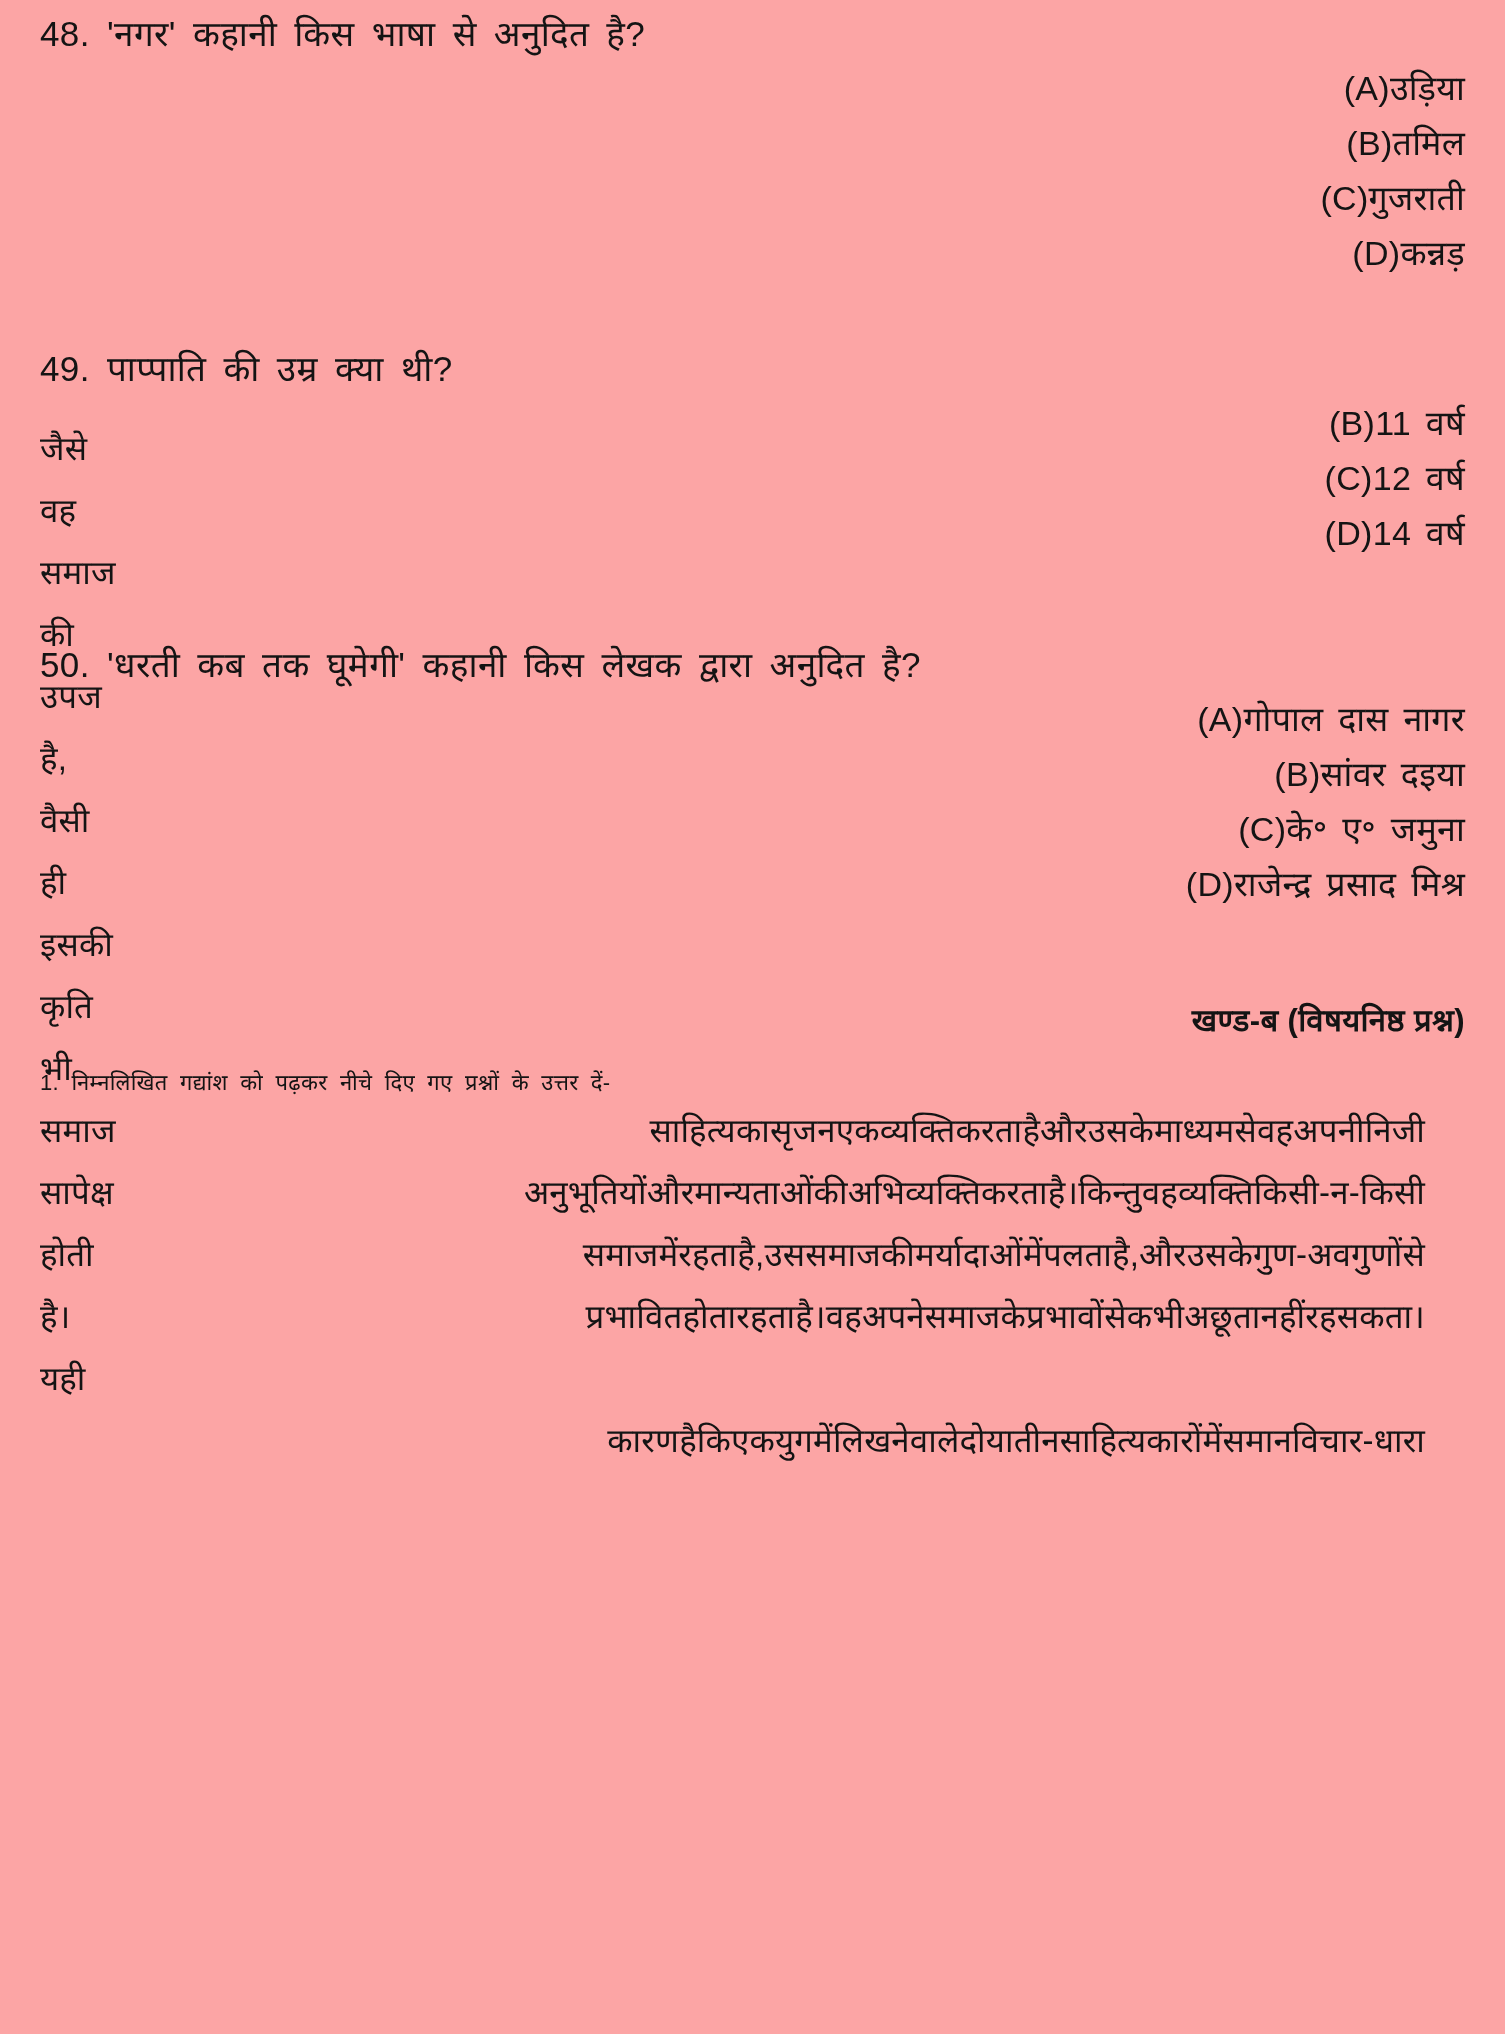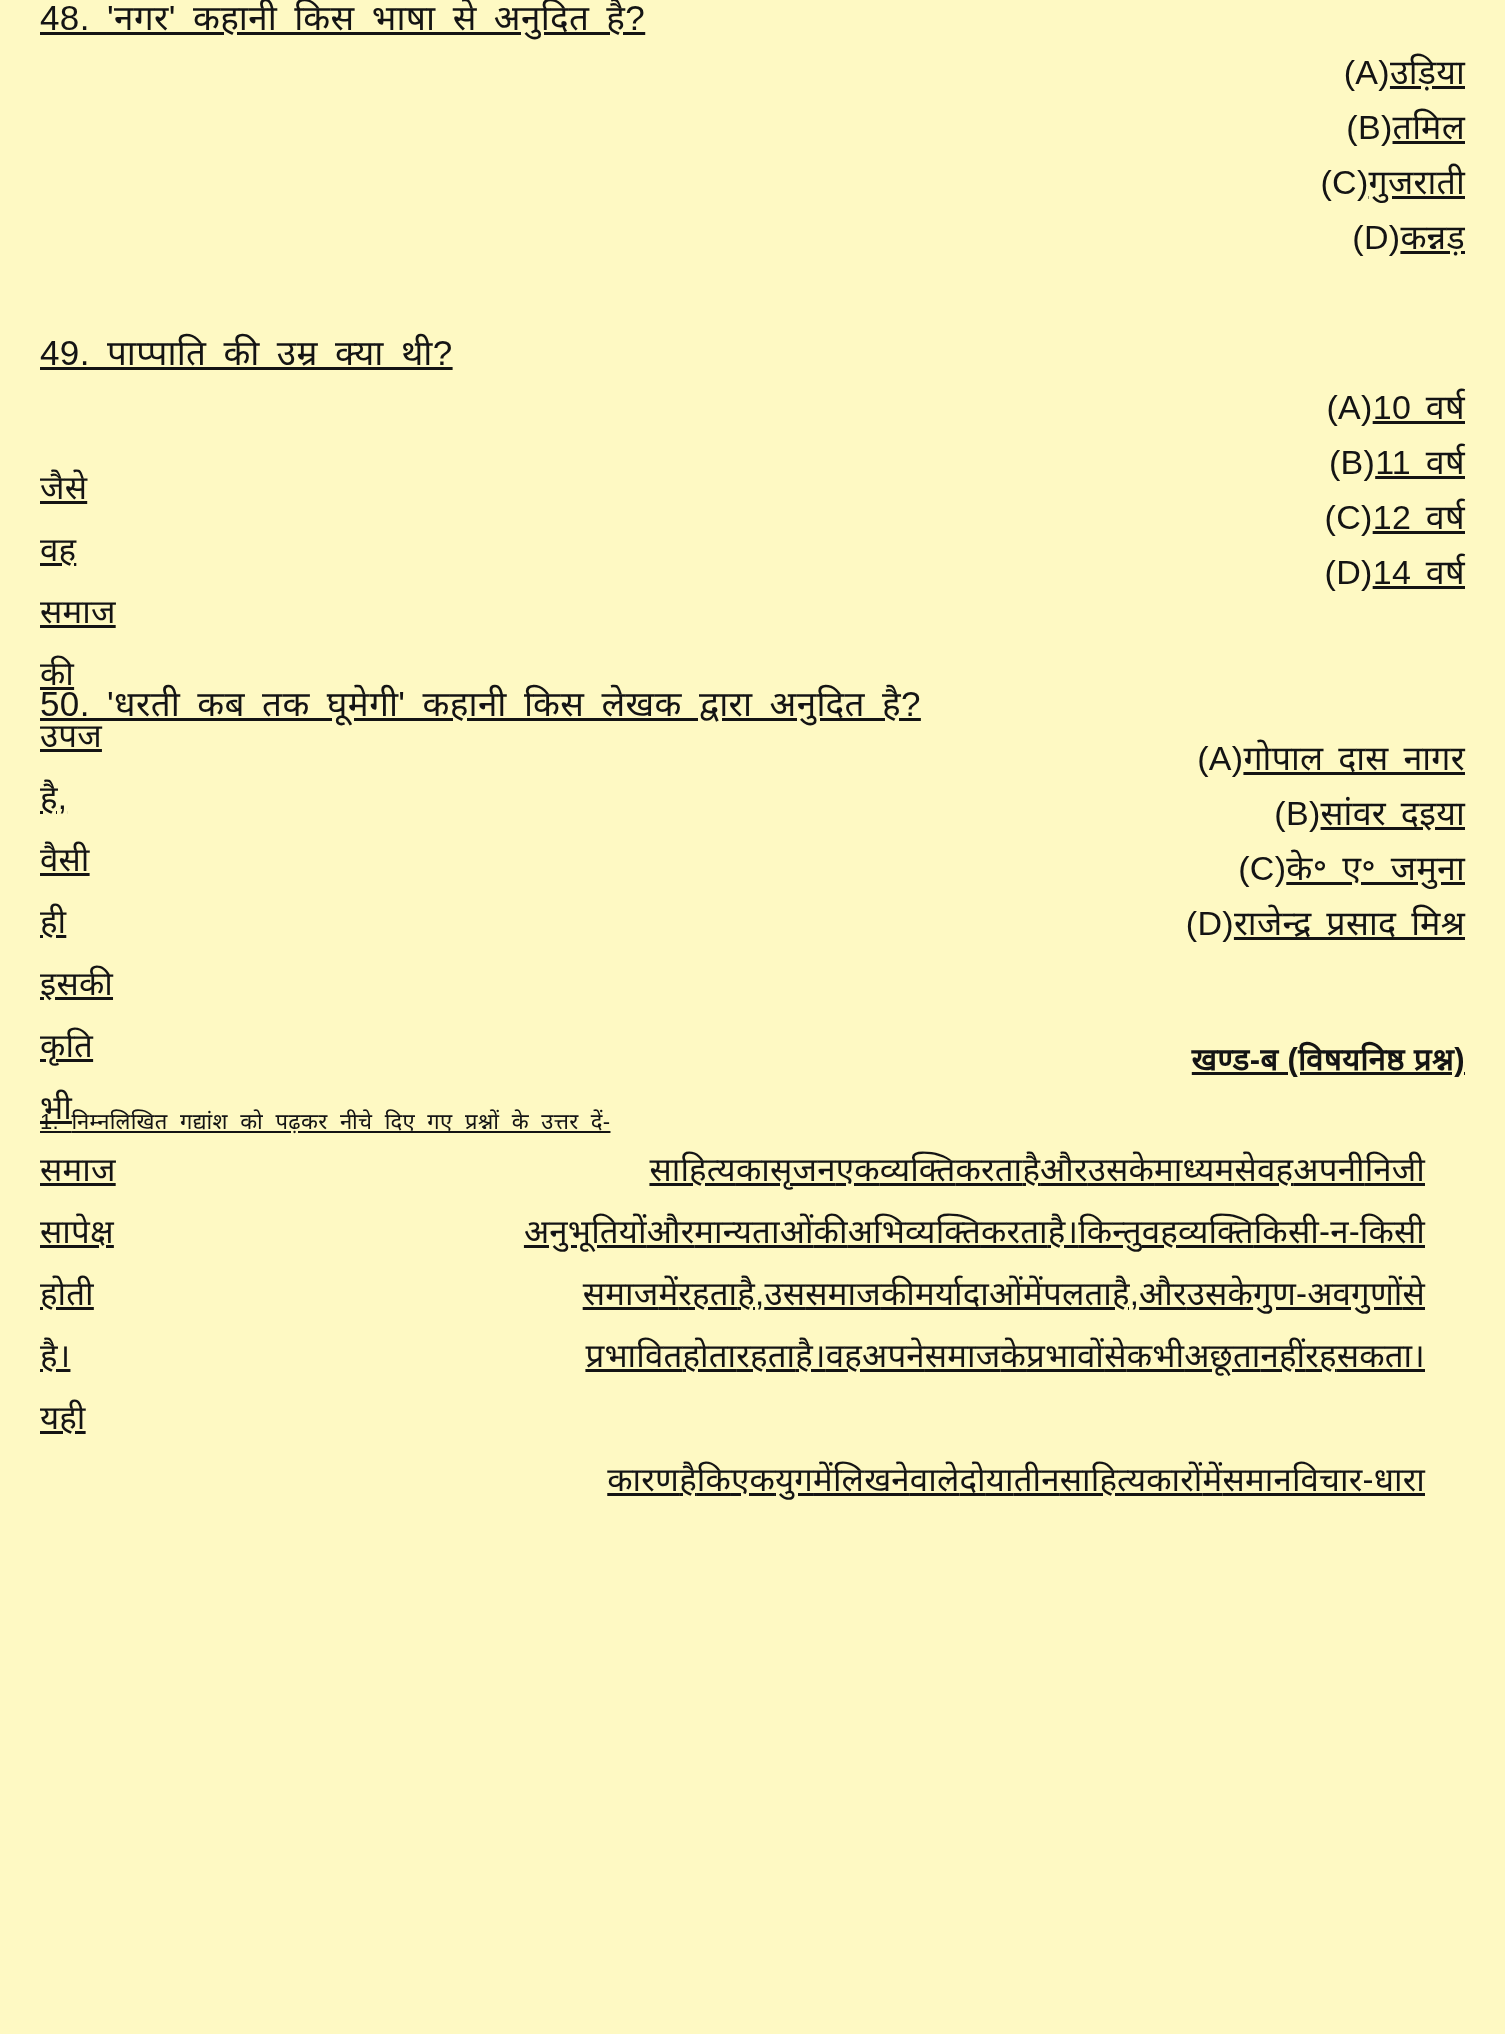--- a/index.html
+++ b/index.html
@@ -13,24 +13,23 @@
     height: 2034px;
     position: relative;
     overflow: hidden;
     font-family: "Liberation Sans", "DejaVu Sans", sans-serif;
     color: #141414;
     -webkit-font-smoothing: antialiased;
   }
   .page {
     position: absolute;
     inset: 0;
-    padding: 0 40px;
+    padding: 16px 40px;
     box-sizing: border-box;
-    background: #fef9c3;
-    text-decoration: underline;
+    background: #fca5a5;
   }
 
   
   .qblock {
     margin: 0;
     padding: 0;
   }
   .qtext {
     font-size: 35px;
     line-height: 1.0;
@@ -121,23 +120,20 @@
       <span class="lab">(D)</span><span>कन्नड़</span>
     </p>
   </div>
 
   <div class="gap-lg"></div>
 
   <div class="qblock">
     <p class="qtext">
       <span class="qnum">49. </span>
       <span>पाप्पाति की उम्र क्या थी?</span>
-    </p>
-    <p class="opt">
-      <span class="lab">(A)</span><span>10 वर्ष</span>
     </p>
     <p class="opt">
       <span class="lab">(B)</span><span>11 वर्ष</span>
     </p>
     <p class="opt">
       <span class="lab">(C)</span><span>12 वर्ष</span>
     </p>
     <p class="opt">
       <span class="lab">(D)</span><span>14 वर्ष</span>
     </p>

